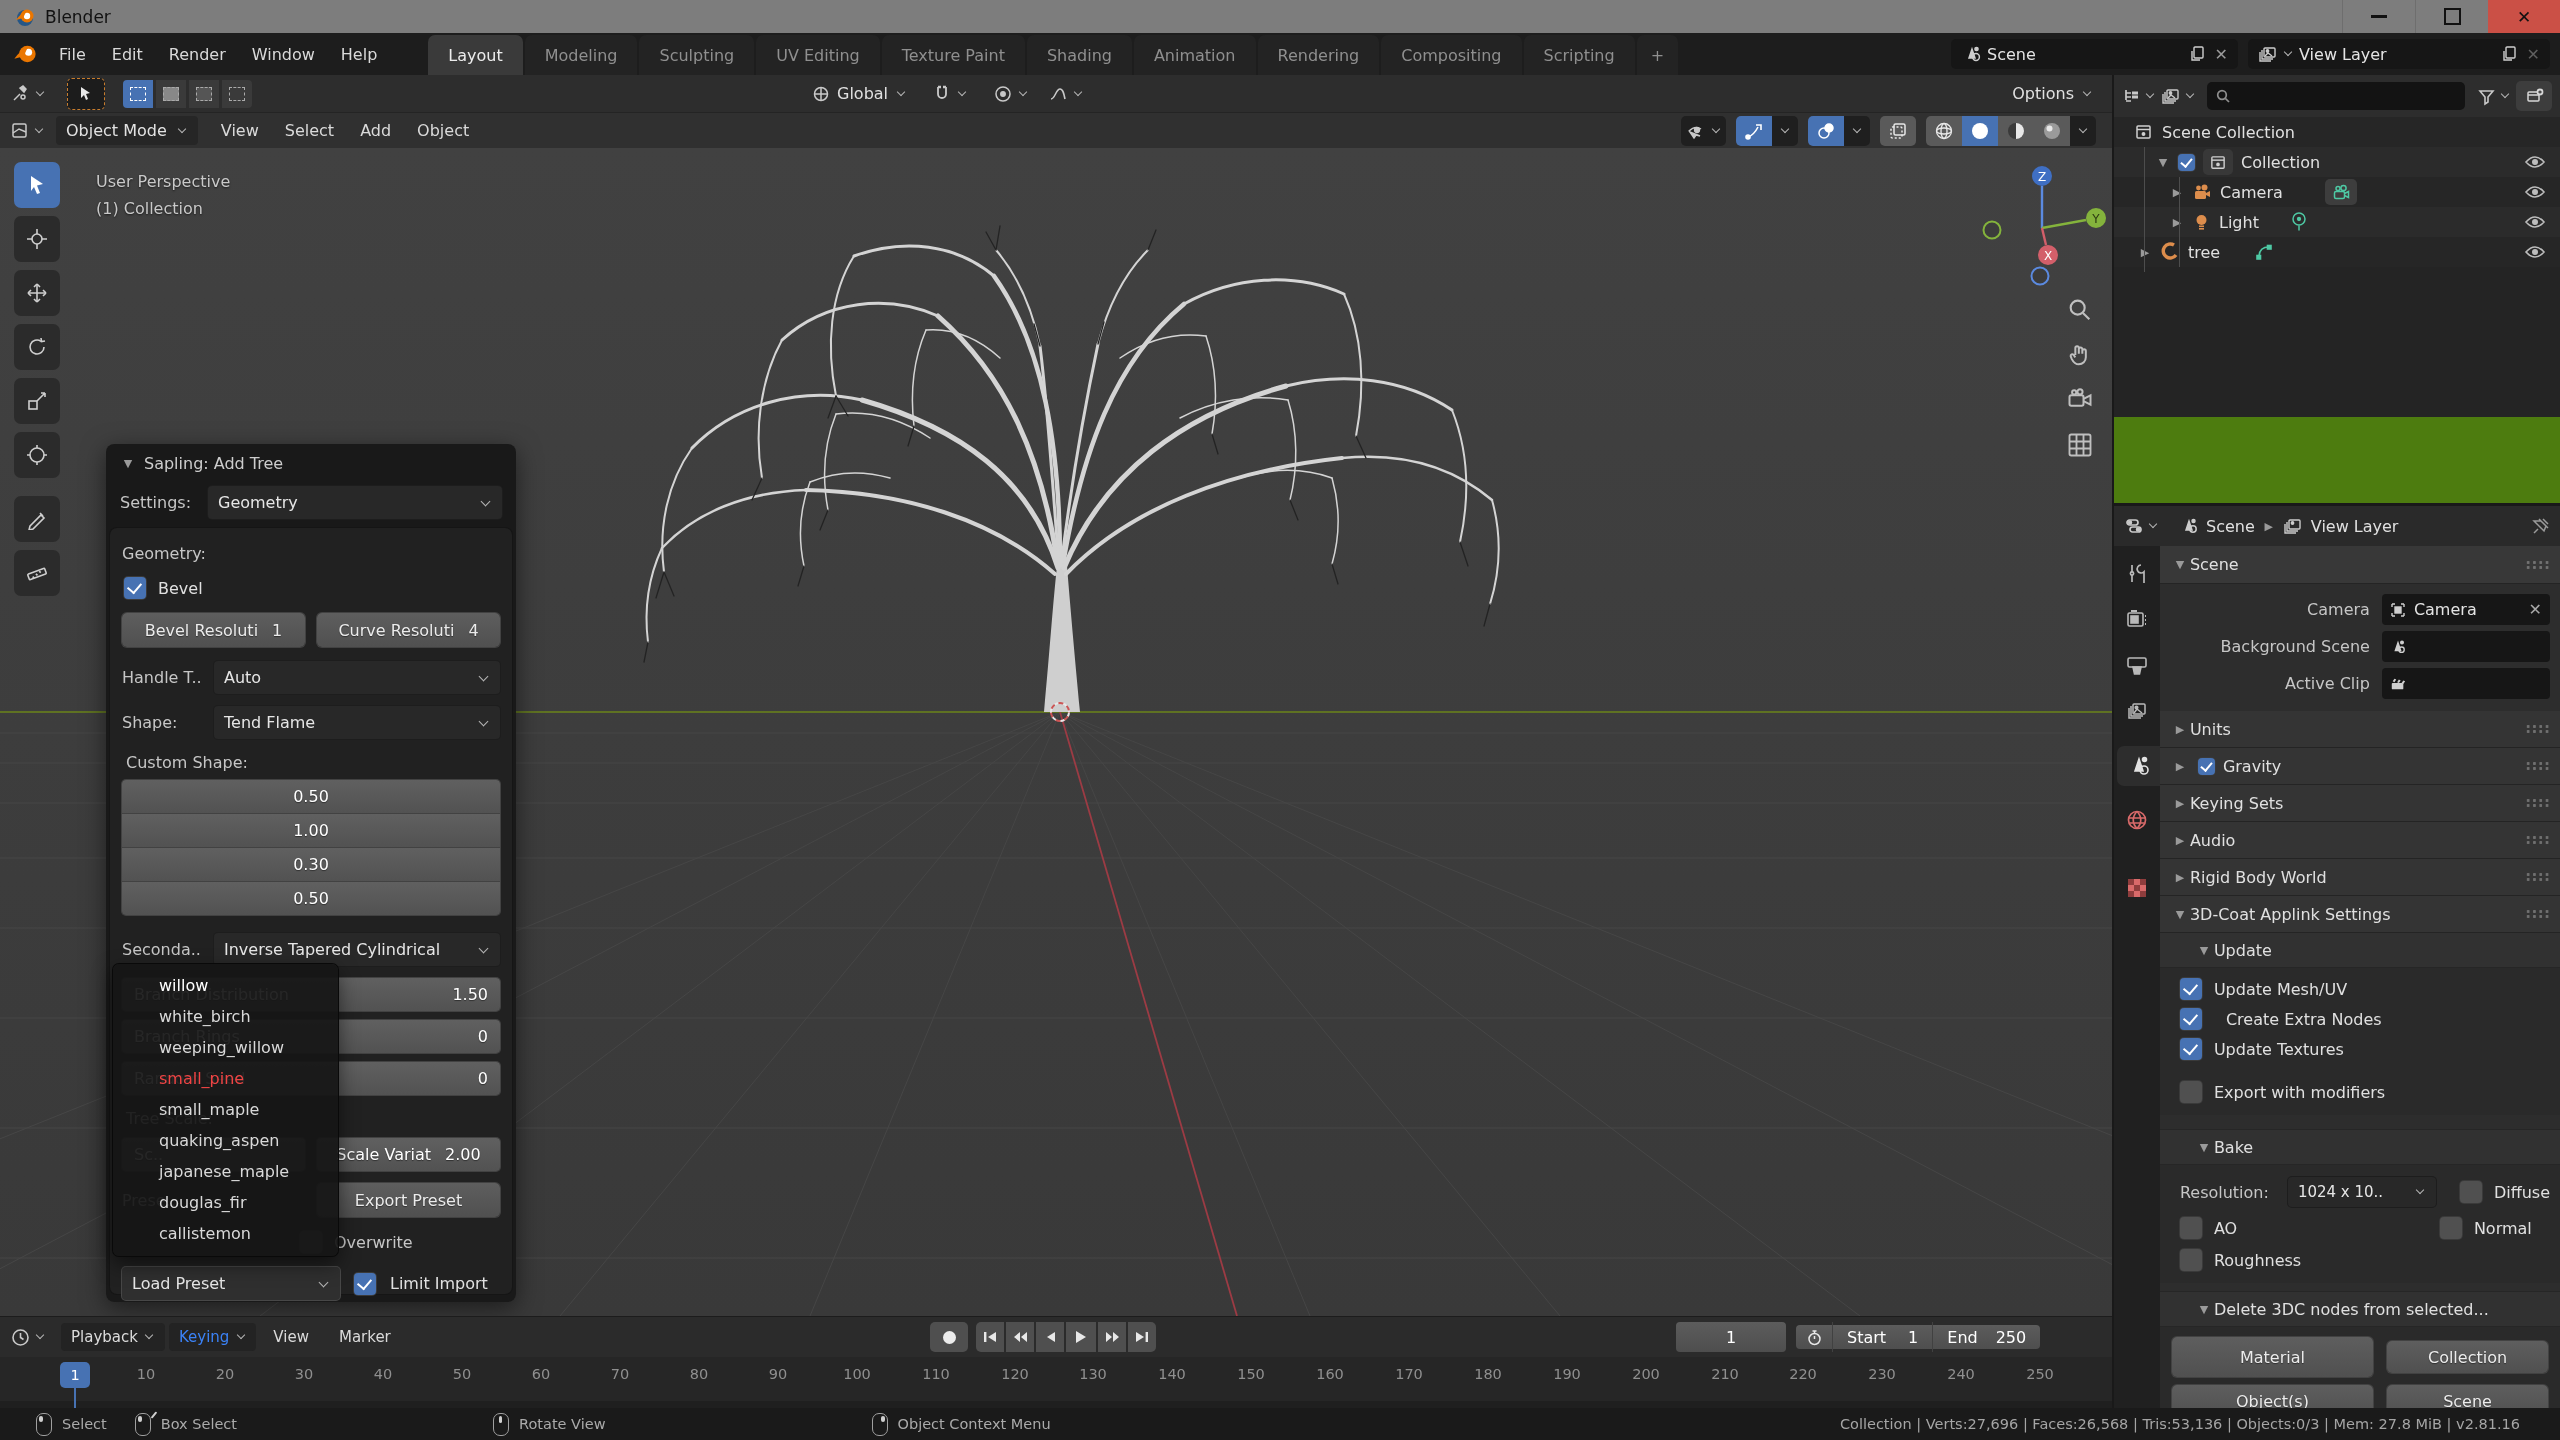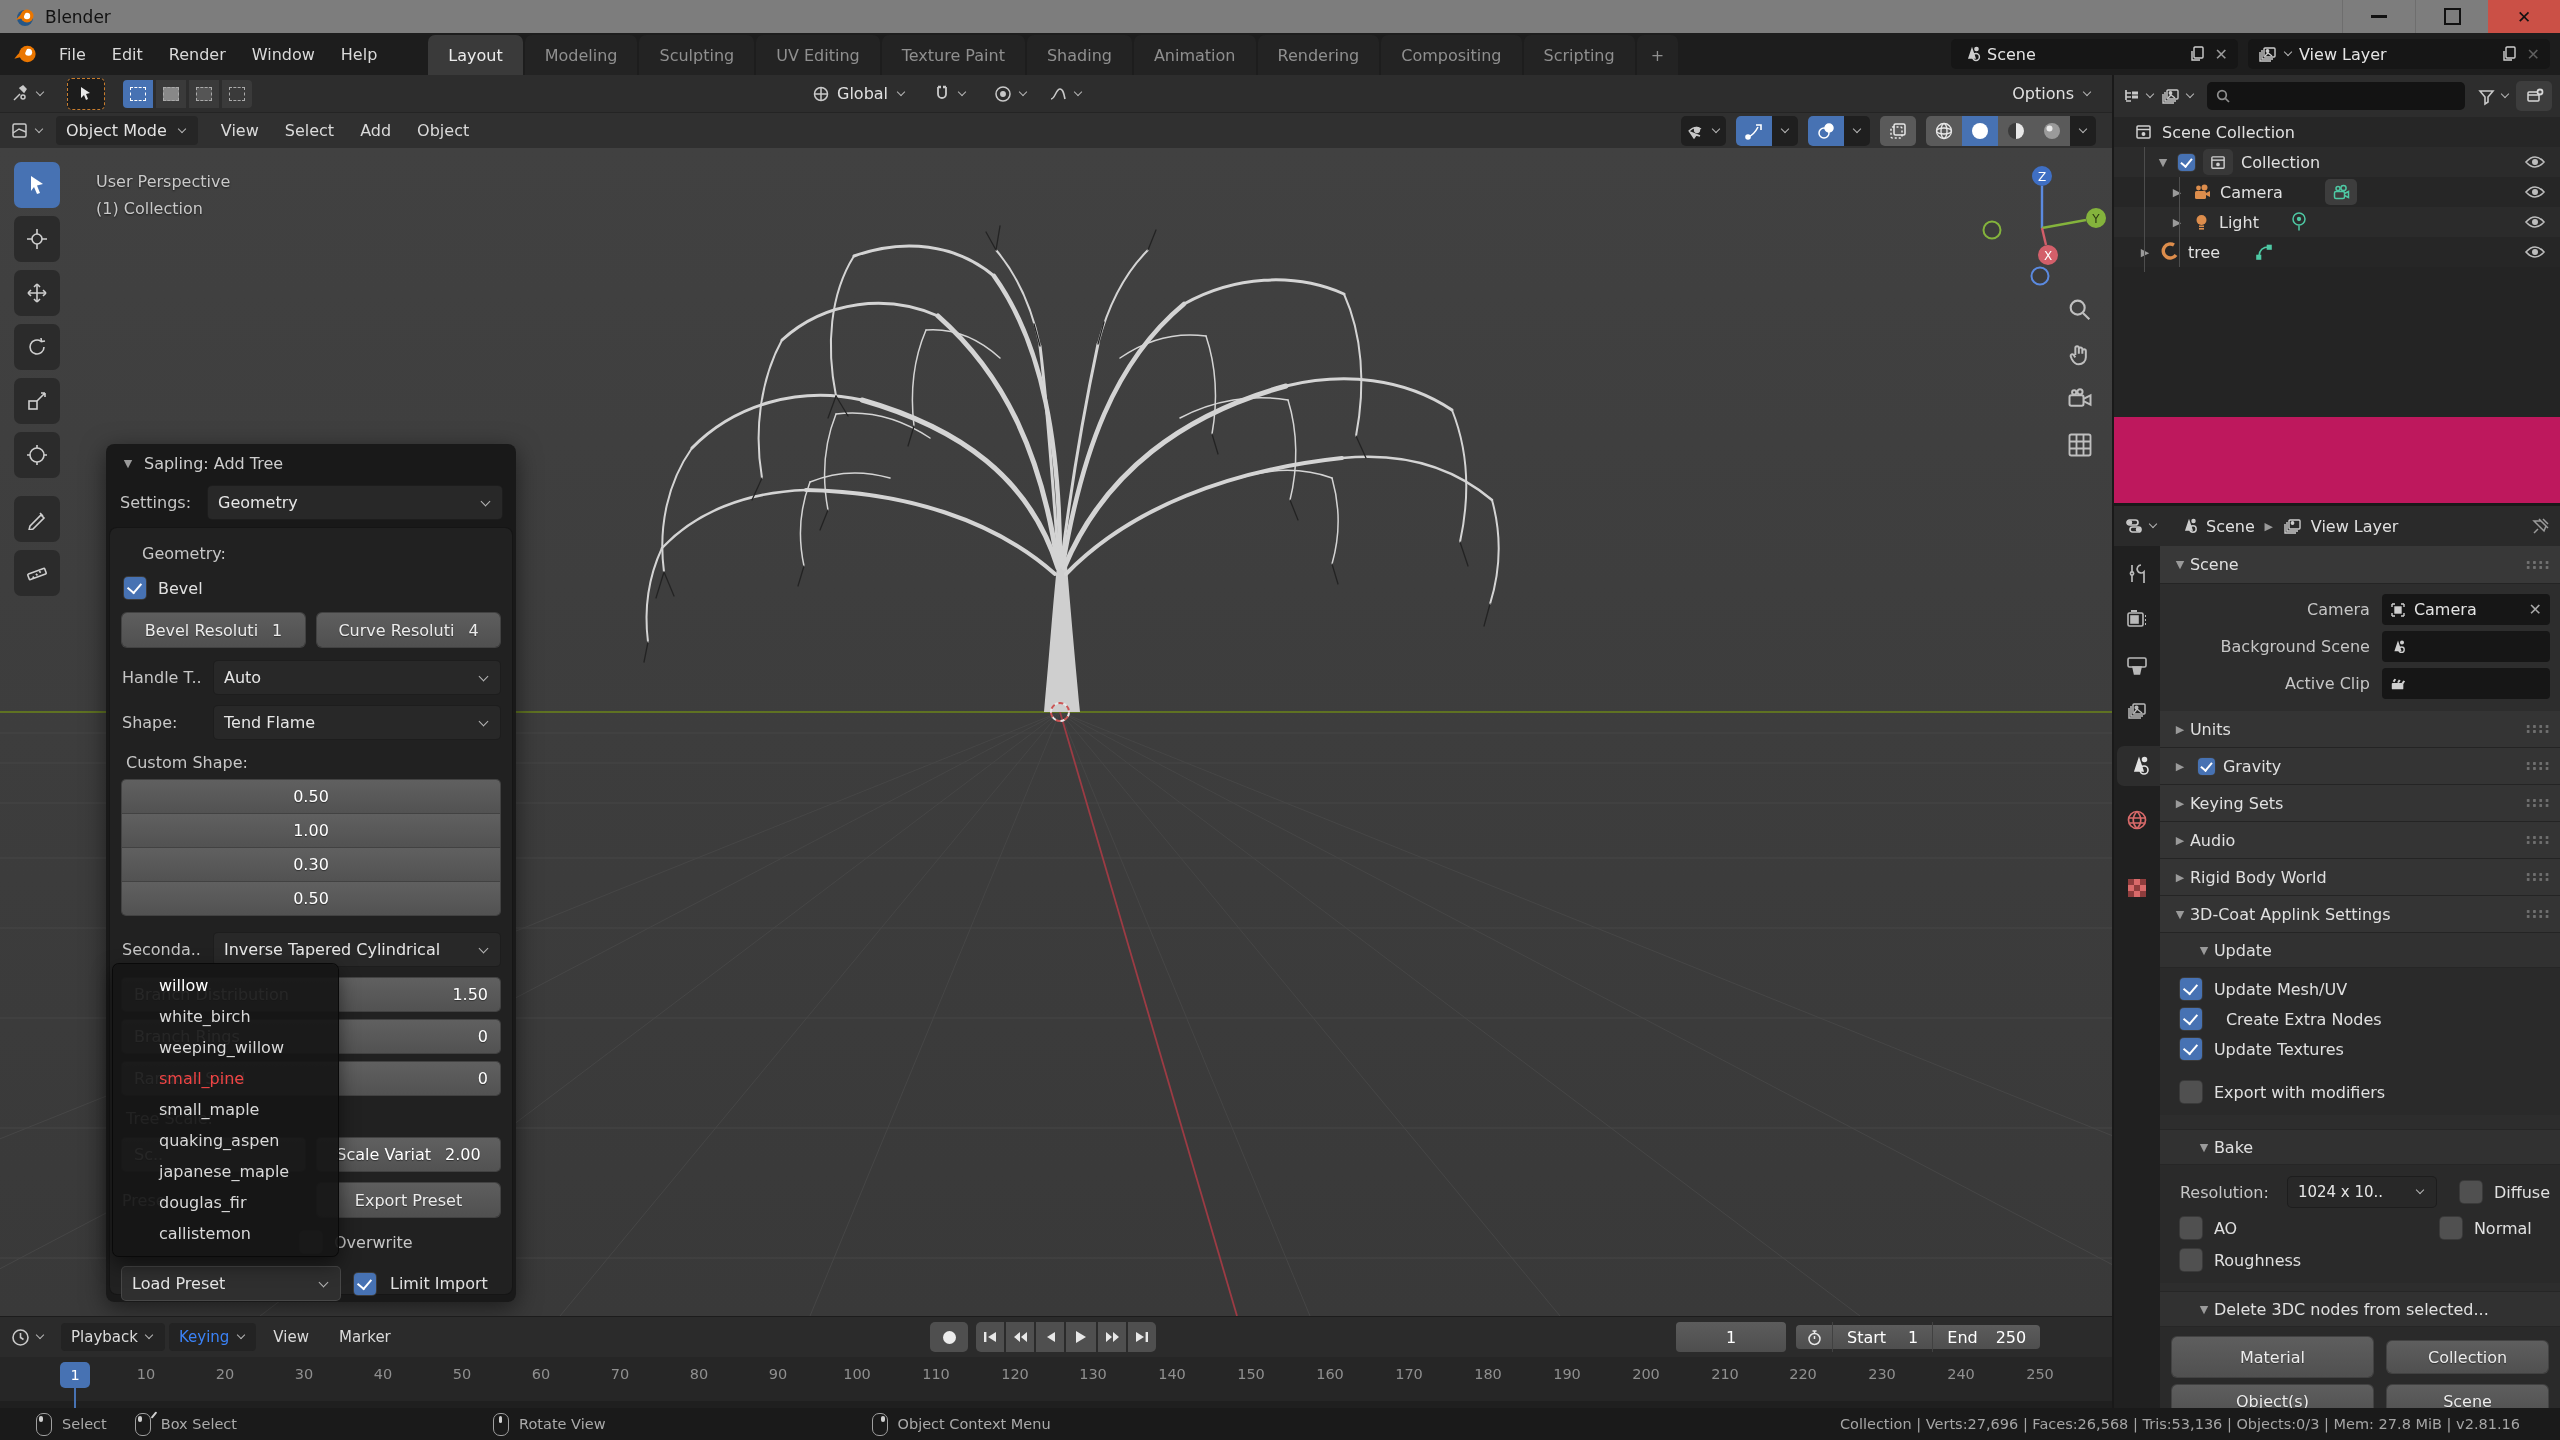--- a/index.html
+++ b/index.html
@@ -482,21 +482,21 @@
       <span style="color:#cdcdcd">Sapling: Add Tree</span>
     </div>
     <div class="row" style="padding:4px 14px 10px;gap:10px">
       <span class="lab" style="width:78px">Settings:</span>
       <div class="dd" style="flex:1">
         <span>Geometry</span>
         <span class="chev"></span>
       </div>
     </div>
     <div class="abs" style="left:4px;top:84px;width:402px;height:766px;background:#212121;border-radius:7px;box-shadow:0 0 0 1px #151515;padding:12px 12px 0;box-sizing:border-box">
-      <div class="lab" style="margin:4px 0 14px 20px">Geometry:</div>
+      <div class="lab" style="margin:4px 0 14px 0">Geometry:</div>
       <div class="row" style="gap:12px;margin:0 0 14px 2px">
         <span class="chk on"></span>
         <span class="hd">Bevel</span>
       </div>
       <div class="row" style="gap:12px;margin-bottom:14px">
         <div class="btn" style="flex:1;gap:14px">
           <span>Bevel Resoluti</span>
           <span>1</span>
         </div>
         <div class="btn" style="flex:1;gap:14px">
@@ -608,21 +608,21 @@
     <div class="row" style="height:31px;padding-left:46px;color:#d9d9d9">
         <span>douglas_fir</span>
       </div>
     <div class="row" style="height:31px;padding-left:46px;color:#d9d9d9">
         <span>callistemon</span>
       </div>
   </div>
 
   <div class="abs" style="left:2112px;top:75px;width:448px;height:1333px;background:#2a2a2a;border-left:2px solid #191919;box-sizing:border-box">
 
-    <div style="height:428px;overflow:hidden;background:#be185d">
+    <div style="height:428px;overflow:hidden;background:#4d7c0f">
       <div class="row" style="height:42px;background:#2d2d2d;padding:0 8px;gap:6px">
         <div class="row" style="gap:3px">
           <svg width="19" height="19" viewBox="0 0 19 19" fill="none" stroke="#c9c9c9" stroke-width="1.7">
               <path d="M4,3 v10 M4,6 h5 M4,10 h5 M4,14 h5"></path>
               <rect x="10" y="4.5" width="6" height="3" fill="#c9c9c9" stroke="none"></rect>
               <rect x="10" y="8.5" width="6" height="3" fill="#c9c9c9" stroke="none"></rect>
             </svg>
           <span class="chev sm"></span>
         </div>
         <div class="row" style="gap:3px">

